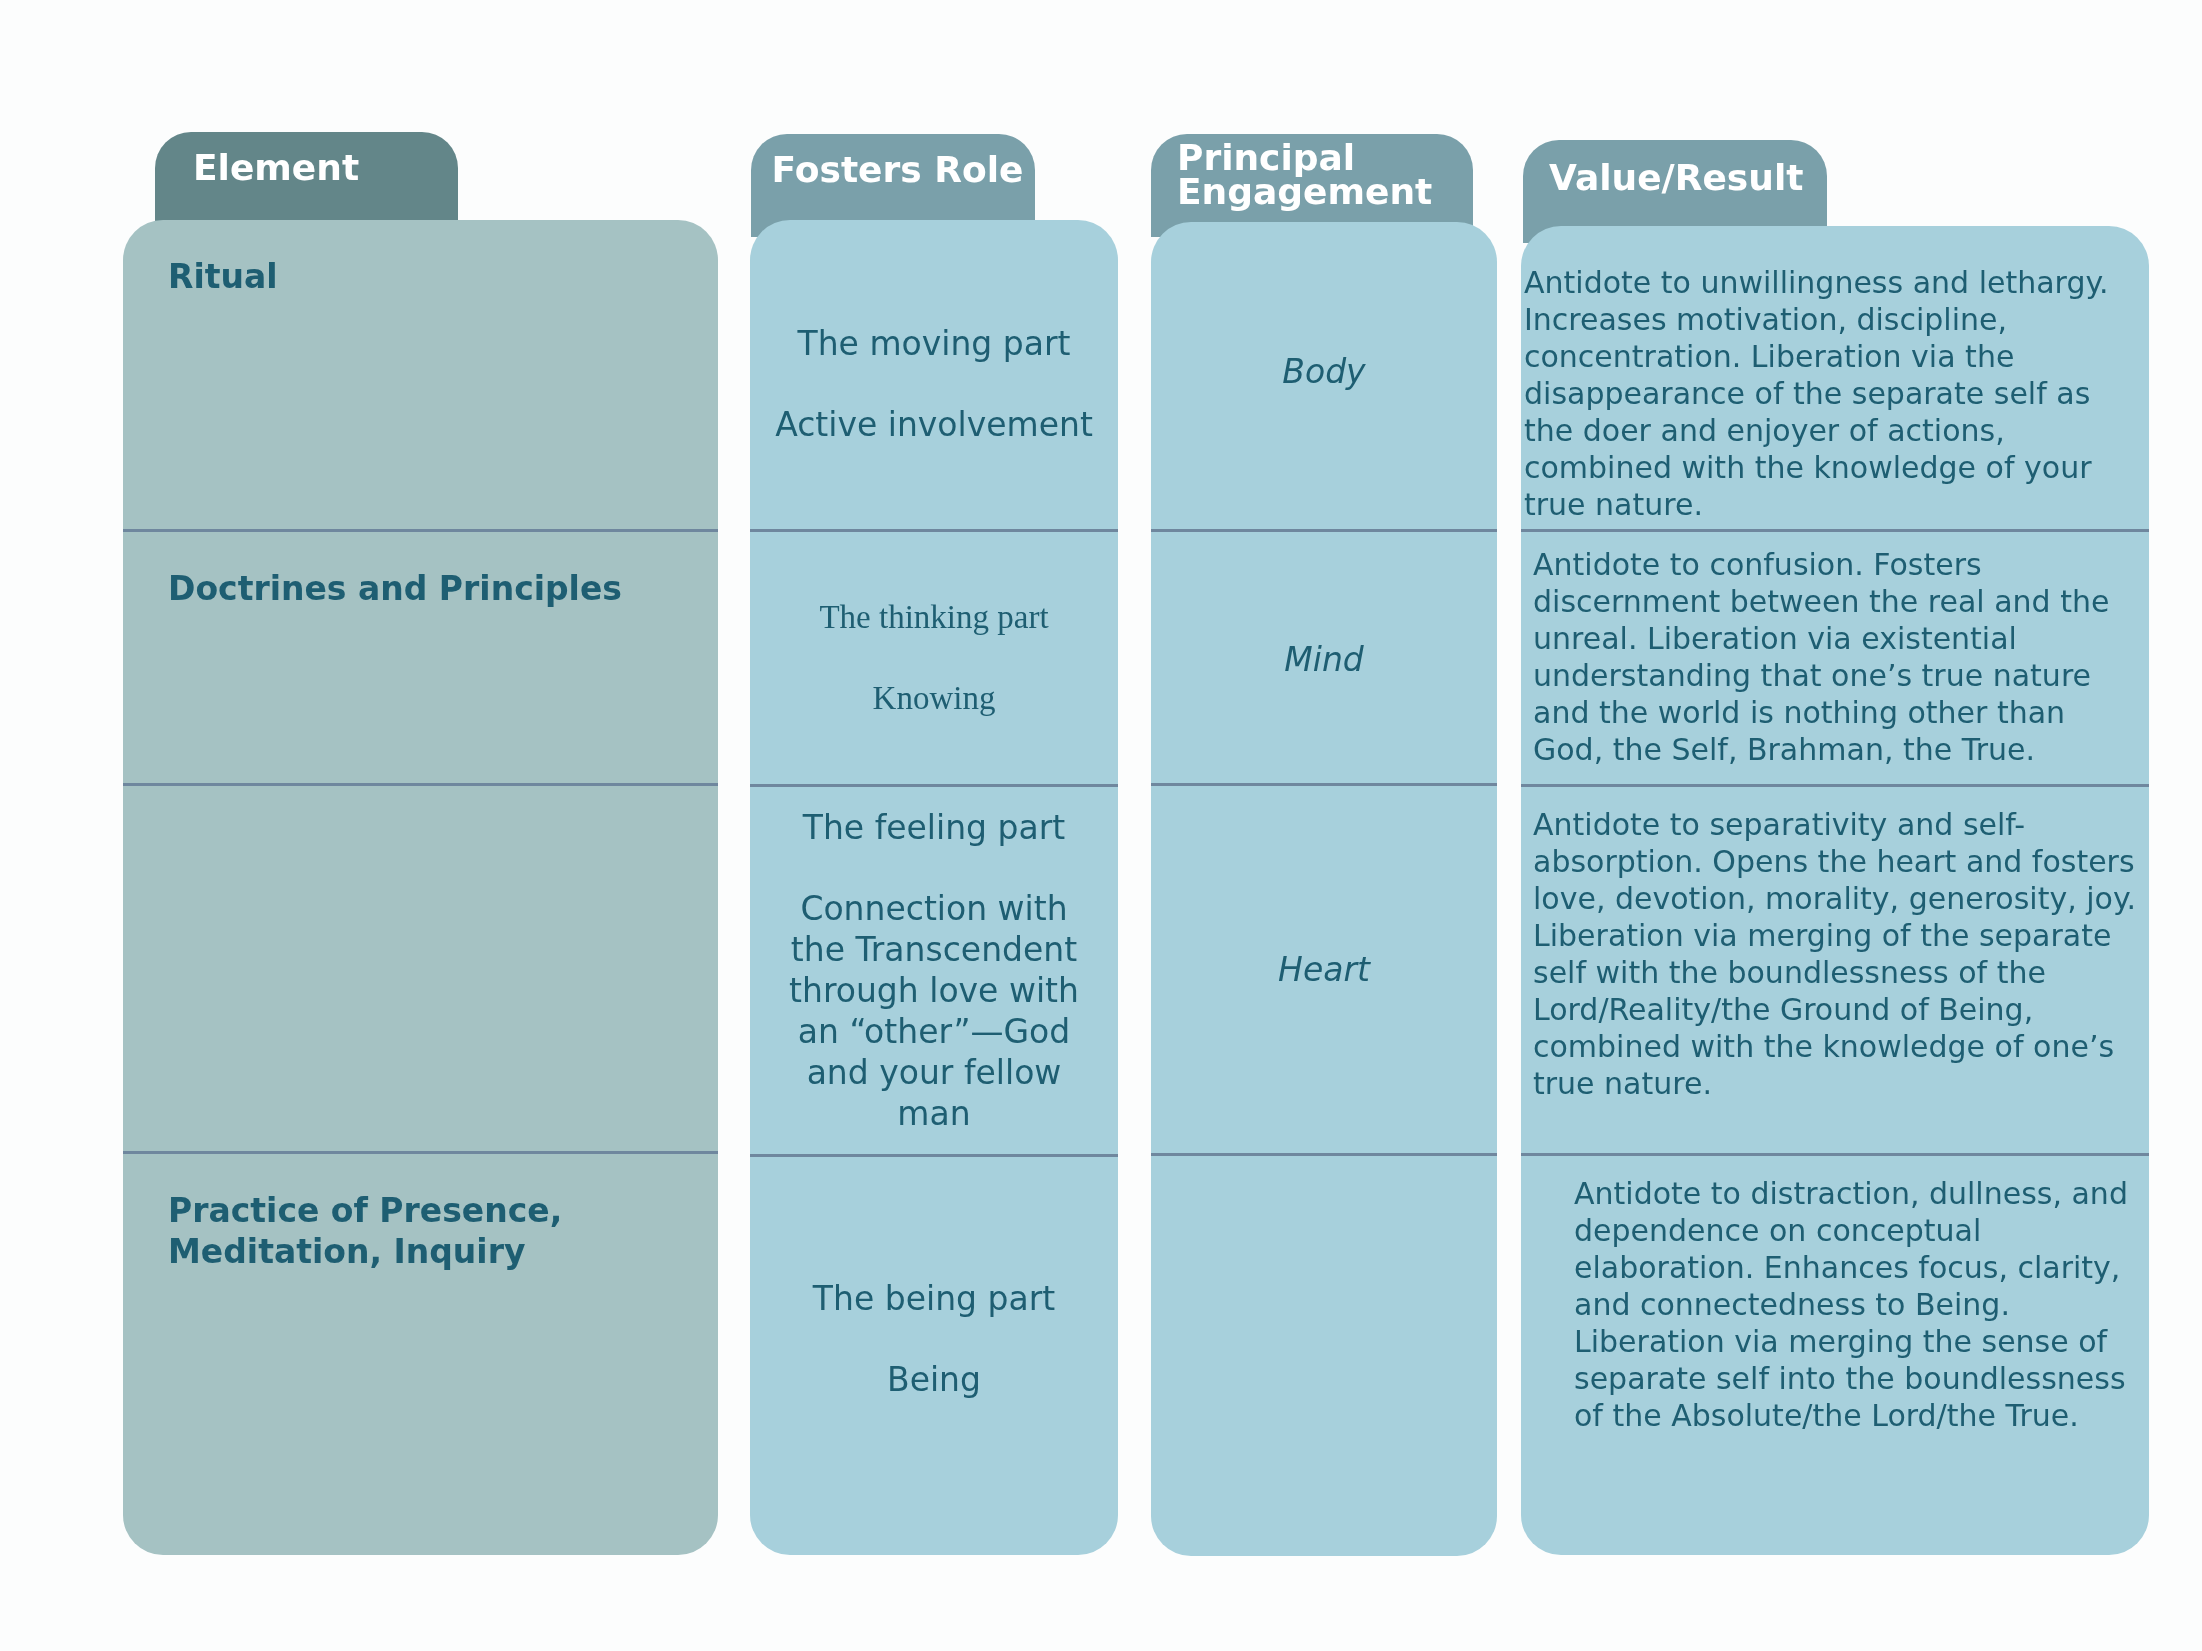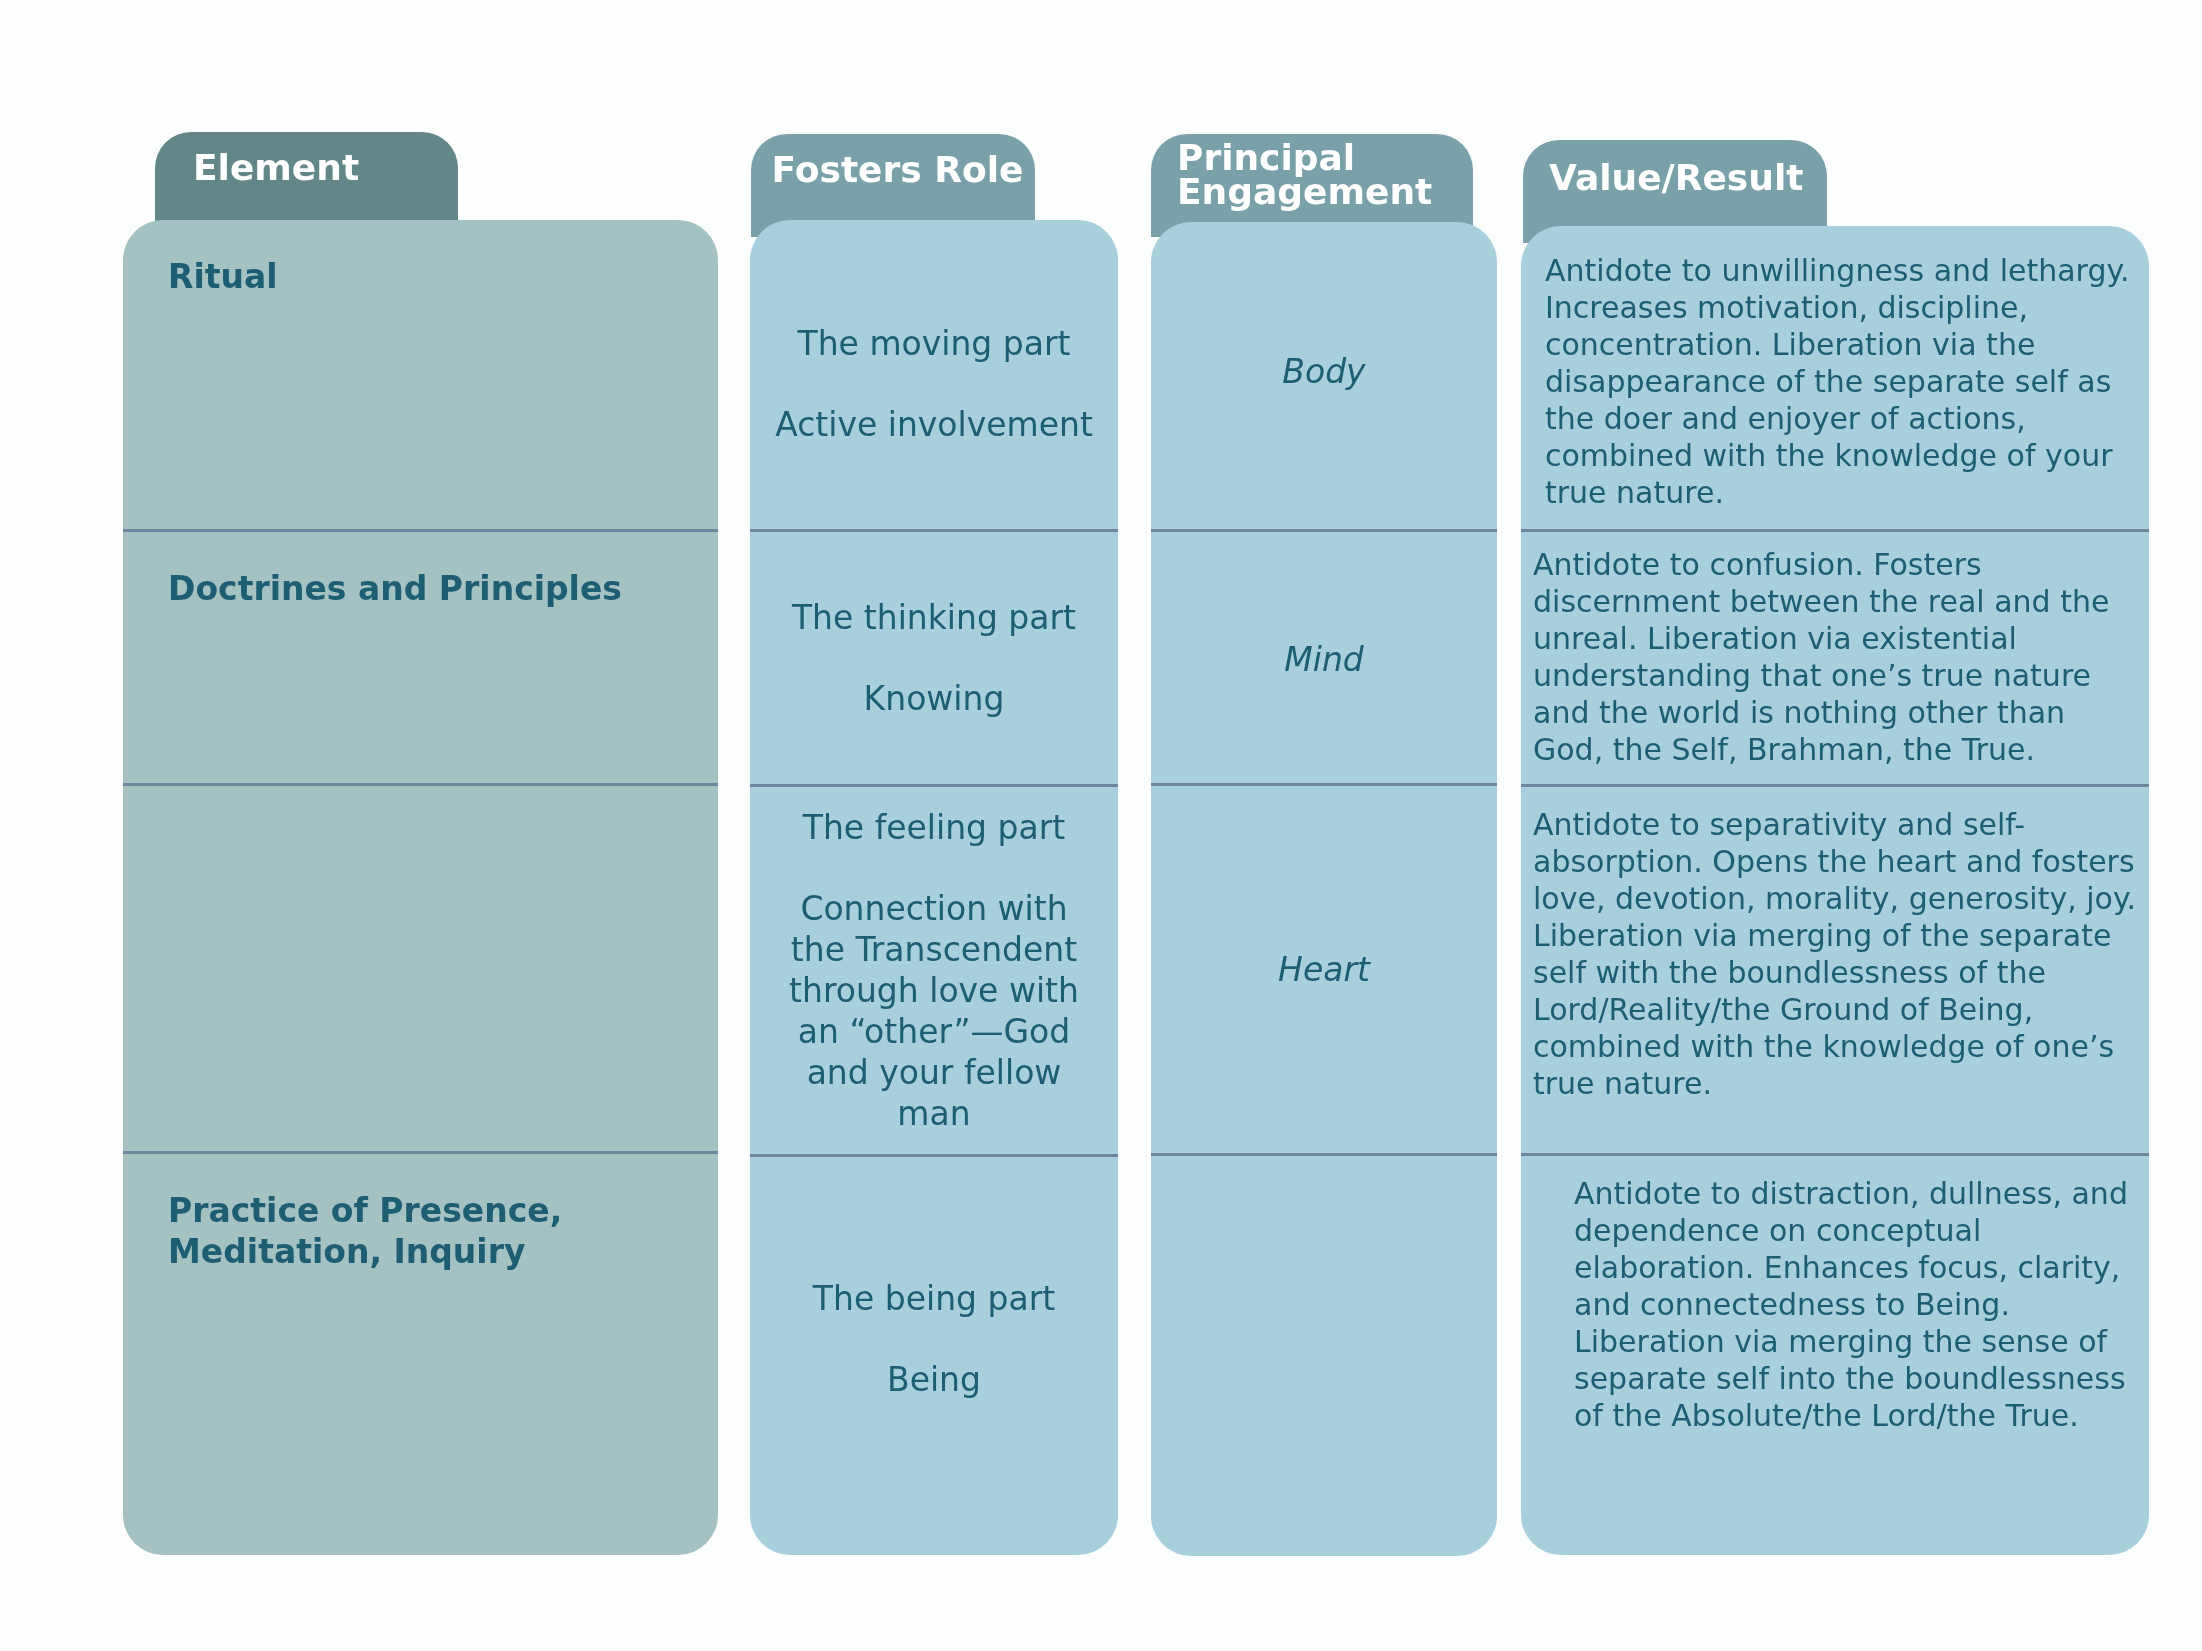--- a/index.html
+++ b/index.html
@@ -69,21 +69,21 @@
   </div>
 </div>
 
 <div class="col cx center" style="left:750px; top:220px; width:368px; height:1335px;">
   <div class="cell" style="top:0; height:311px; padding-top:17px;">
     <div>The moving part</div>
     <div class="gap"></div>
     <div>Active involvement</div>
   </div>
   <div class="divider" style="top:309px;"></div>
-  <div class="cell" style="top:312px; height:252px;">
+  <div class="cell" style="top:312px; height:252px;font-family:Liberation Serif, serif;">
     <div>The thinking part</div>
     <div class="gap"></div>
     <div>Knowing</div>
   </div>
   <div class="divider" style="top:564px;"></div>
   <div class="cell" style="top:567px; height:366px; padding:0 22.4px;">
     <div>The feeling part</div>
     <div class="gap"></div>
     <div>Connection with the Transcendent through love with an “other”—God and your fellow man</div>
   </div>
@@ -104,21 +104,21 @@
     <div>Mind</div>
   </div>
   <div class="divider" style="top:561px;"></div>
   <div class="cell italic" style="top:564px; height:367px;">
     <div>Heart</div>
   </div>
   <div class="divider" style="top:931px;"></div>
 </div>
 
 <div class="col cx c4" style="left:1521px; top:226px; width:628px; height:1329px;">
-  <div class="cell" style="top:0; height:303px; padding-top:26px; padding-left:24px;">
+  <div class="cell" style="top:12px; height:303px; padding-top:26px; padding-left:3px;">
     <div>Antidote to unwillingness and lethargy. Increases motivation, discipline, concentration. Liberation via the disappearance of the separate self as the doer and enjoyer of actions, combined with the knowledge of your true nature.</div>
   </div>
   <div class="divider" style="top:303px;"></div>
   <div class="cell" style="top:306px; height:252px; padding-top:13.8px;">
     <div>Antidote to confusion. Fosters discernment between the real and the unreal. Liberation via existential understanding that one’s true nature and the world is nothing other than God, the Self, Brahman, the True.</div>
   </div>
   <div class="divider" style="top:558px;"></div>
   <div class="cell" style="top:561px; height:366px; padding-top:19px;">
     <div>Antidote to separativity and self-absorption. Opens the heart and fosters love, devotion, morality, generosity, joy. Liberation via merging of the separate self with the boundlessness of the Lord/Reality/the Ground of Being, combined with the knowledge of one’s true nature.</div>
   </div>

